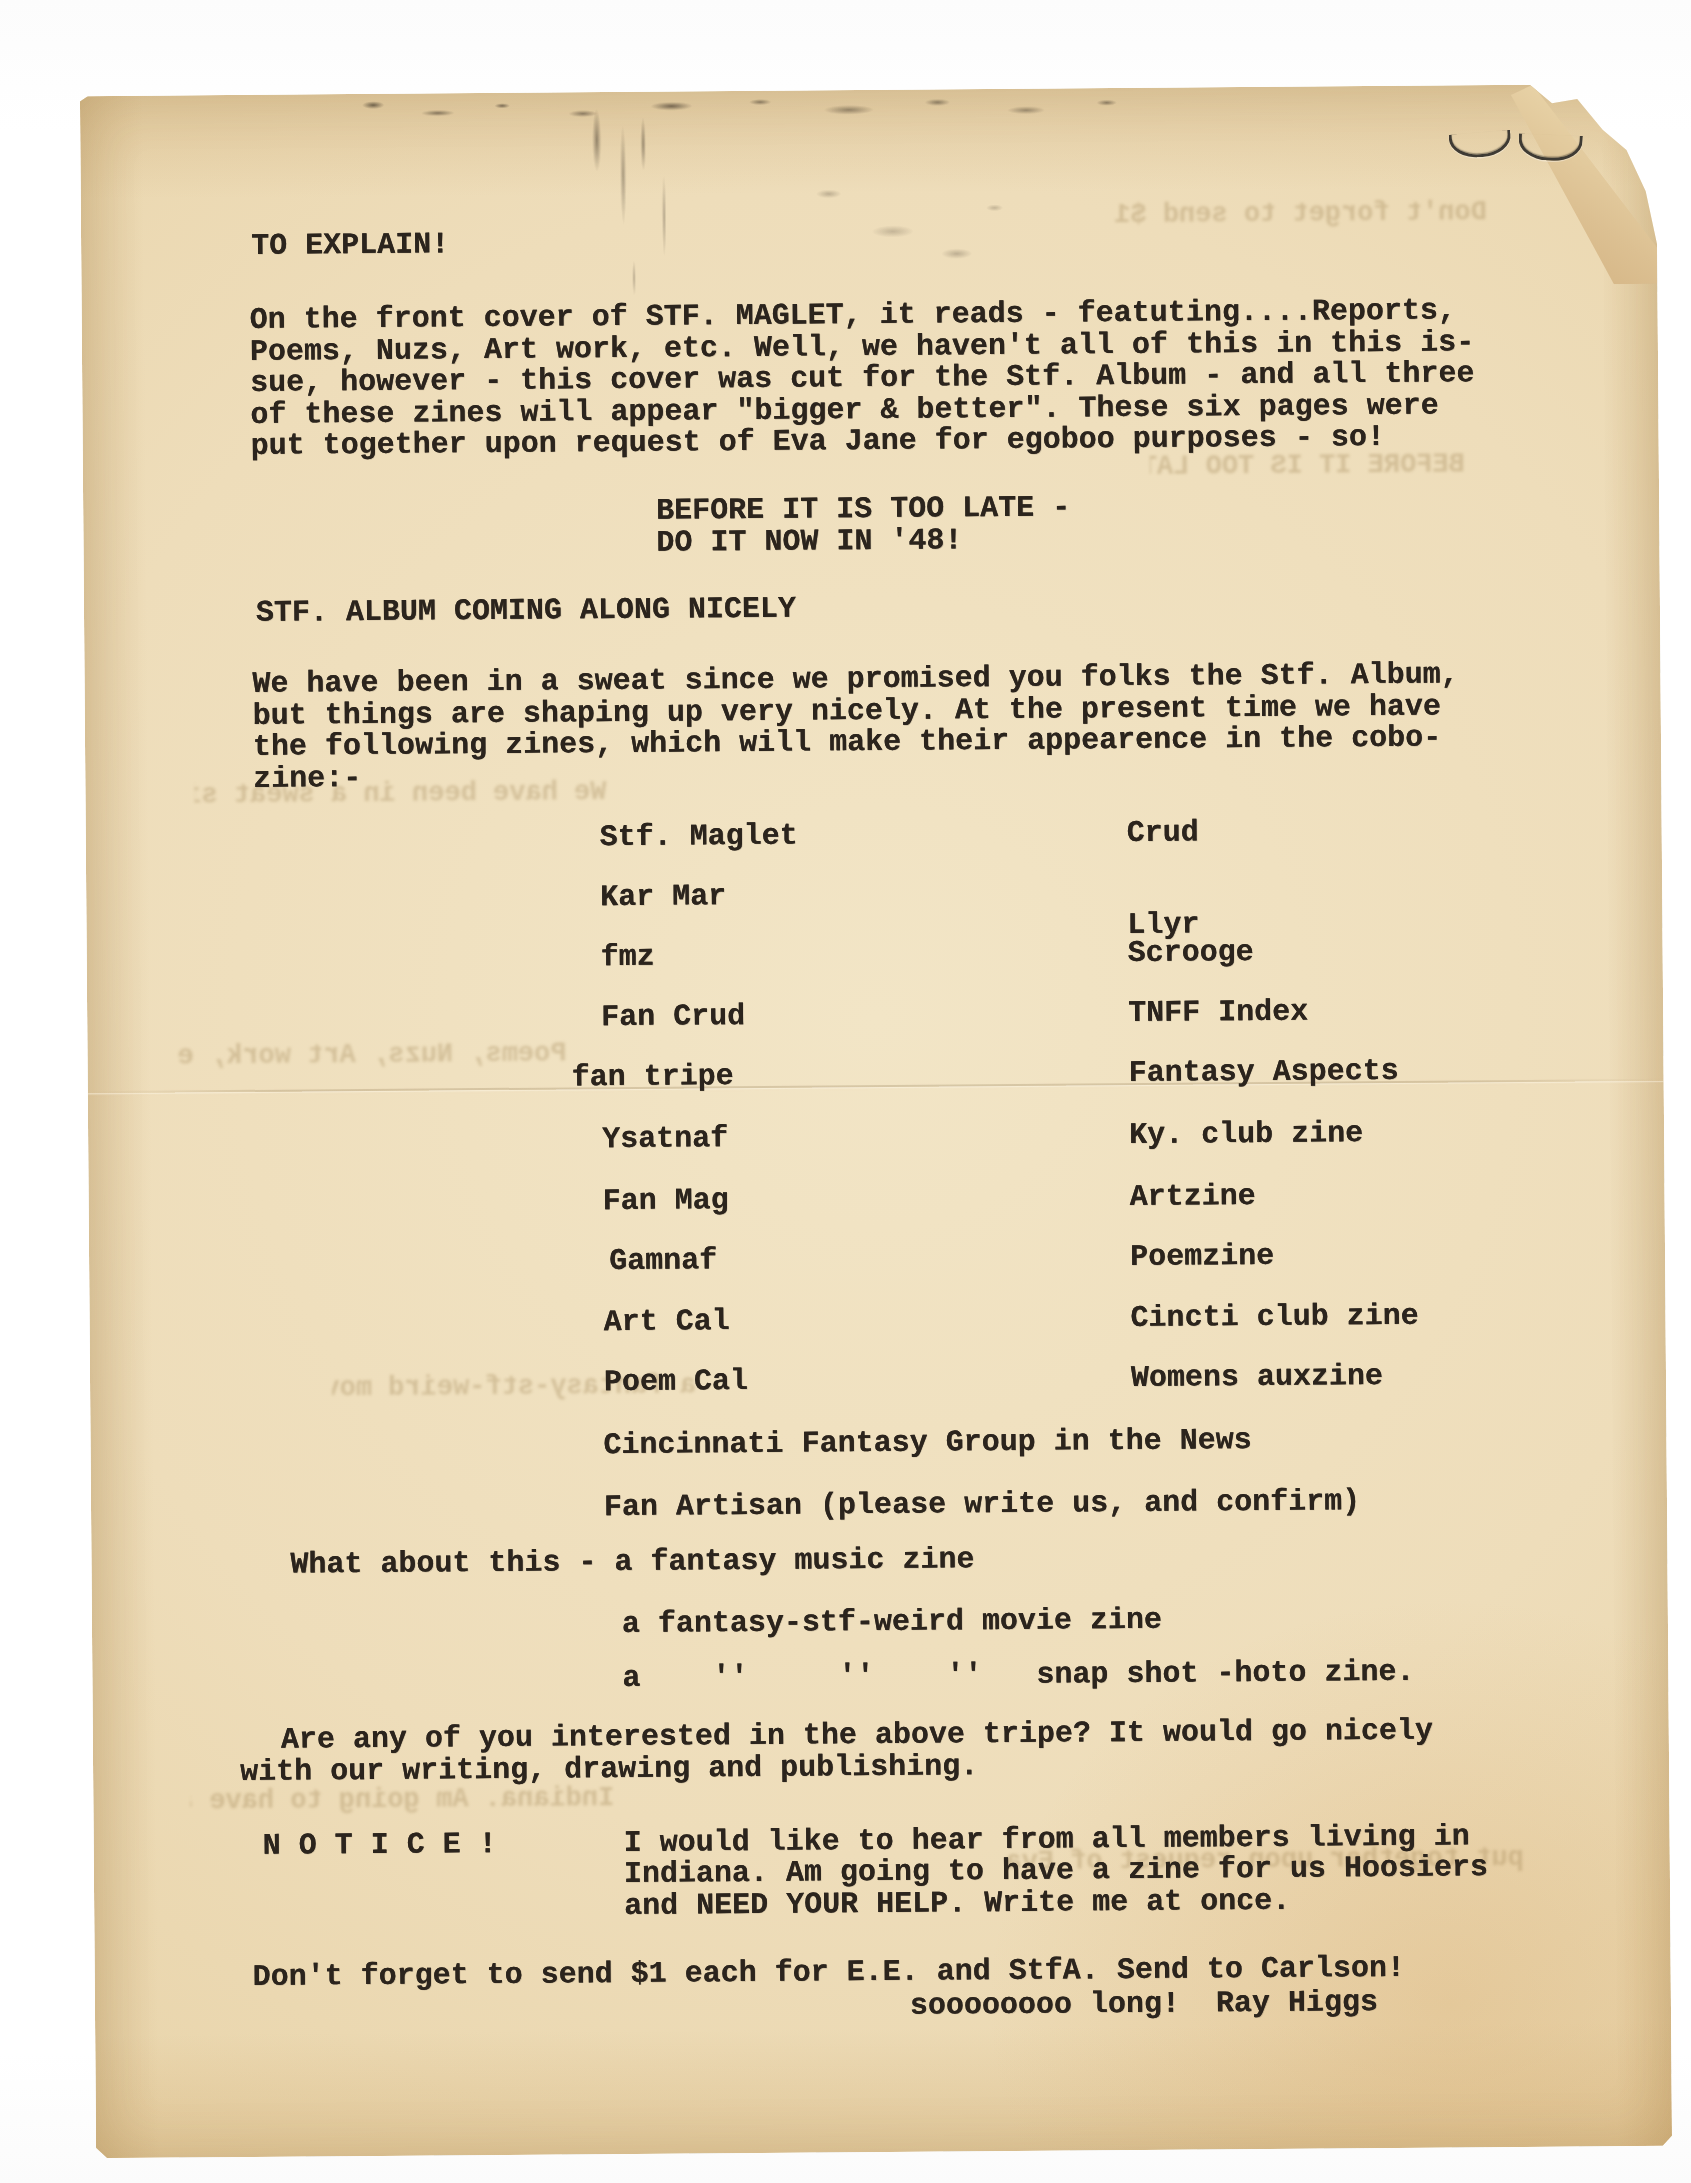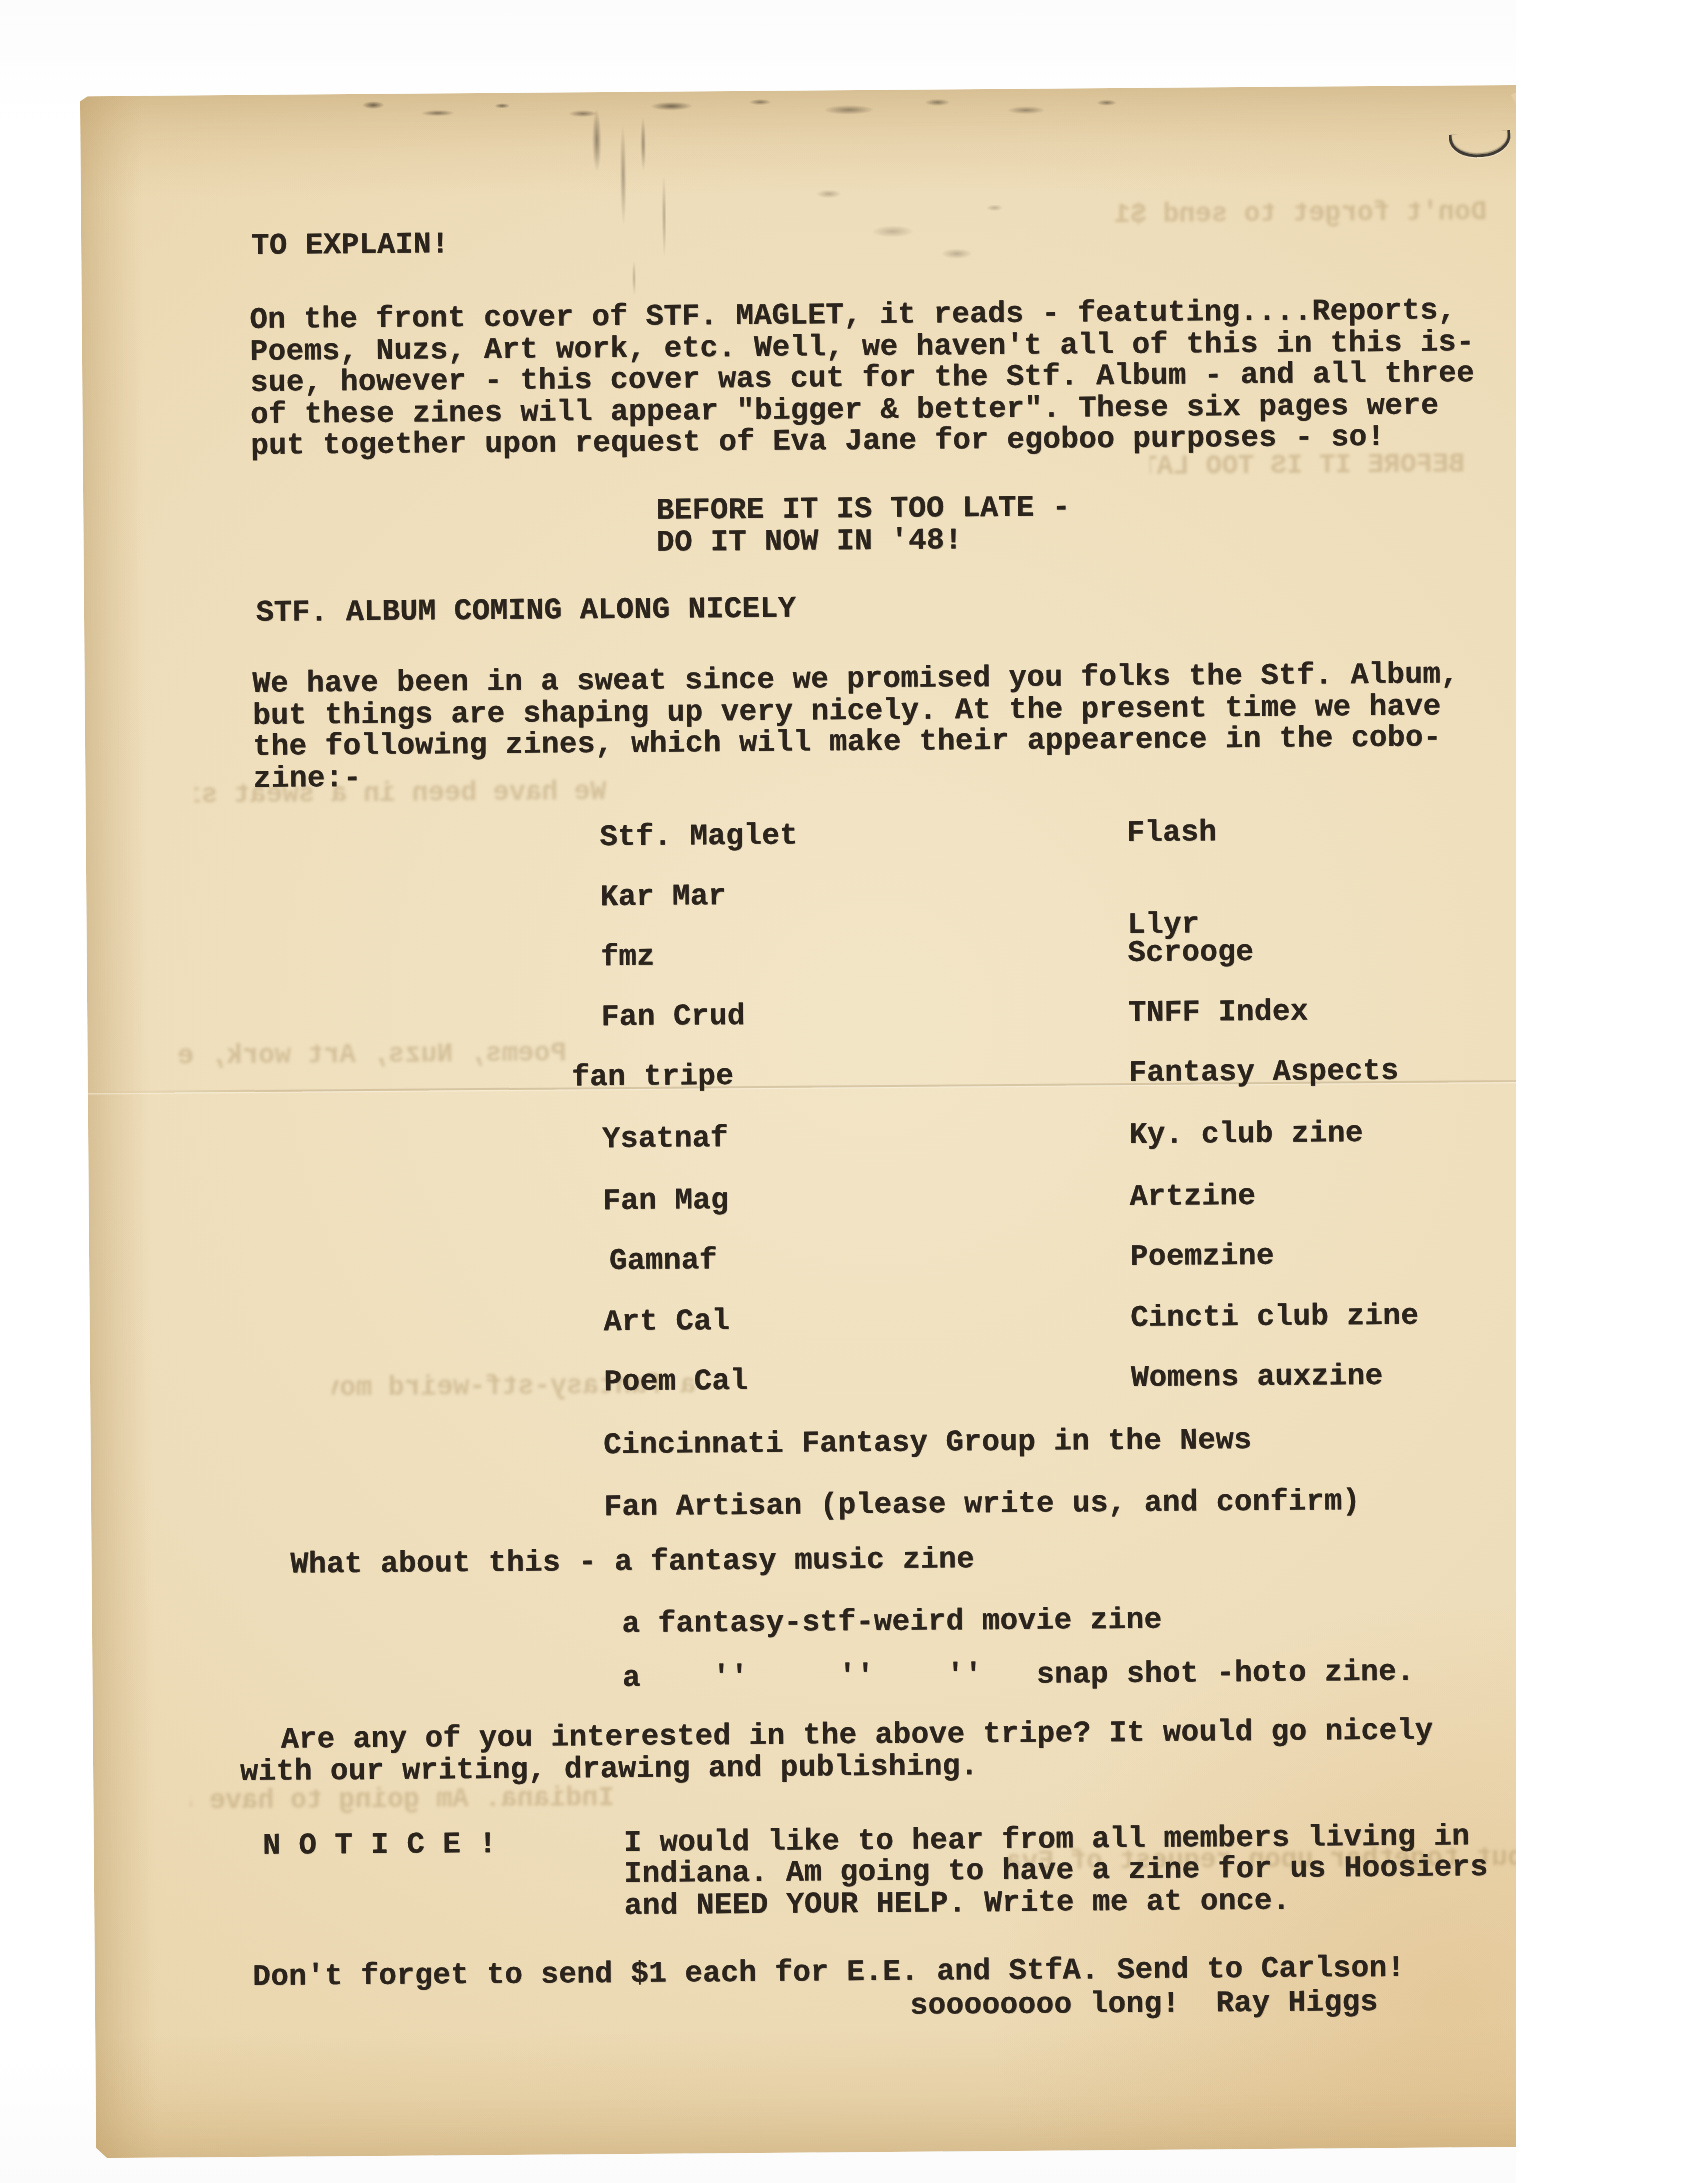--- a/index.html
+++ b/index.html
@@ -1,16 +1,16 @@
 <!DOCTYPE html>
 <html style="font-size:9.7px"><head>
 <meta charset="utf-8">
 <style>
   html,body{margin:0;padding:0;background:#ffffff;}
-  .scan{position:relative;width:1516px;height:2183px;background:linear-gradient(180deg,#fcfcfc 0%,#ffffff 6%,#ffffff 94%,#fbfbfb 100%);overflow:hidden;
+  .scan{position:relative;width:1691px;height:2183px;background:linear-gradient(180deg,#fcfcfc 0%,#ffffff 6%,#ffffff 94%,#fbfbfb 100%);overflow:hidden;
         font-family:"Liberation Mono","DejaVu Sans Mono",monospace;}
   .paper{position:absolute;left:88px;top:90px;width:1576px;height:2062px;
          background:
            radial-gradient(42% 28% at 86% 93%, rgba(210,160,95,.28), transparent 70%),
            linear-gradient(90deg, rgba(190,155,100,.30) 0%, rgba(190,155,100,0) 4%),
            linear-gradient(270deg, rgba(185,145,85,.26) 0%, rgba(185,145,85,0) 3.5%),
            linear-gradient(180deg, rgba(196,160,105,.30) 0%, rgba(196,160,105,0) 5%),
            linear-gradient(0deg, rgba(200,160,100,.30) 0%, rgba(200,160,100,0) 6%),
            radial-gradient(120% 90% at 50% 45%, #f2e5c6 0%, #eeddba 45%, #e8d3a8 78%, #dfc493 100%);
          box-shadow:3px 4.2px 11px rgba(60,45,20,.28), inset 0 0 55px rgba(130,95,40,.18);
@@ -90,21 +90,21 @@
     <div class="line" style="left:573px;top:436px;">DO IT NOW IN '48!</div>
 
     <div class="line" style="left:172px;top:503px;">STF. ALBUM COMING ALONG NICELY</div>
 
     <div class="line" style="left:168px;top:574px;">We have been in a sweat since we promised you folks the Stf. Album,</div>
     <div class="line" style="left:168px;top:606px;">but things are shaping up very nicely. At the present time we have</div>
     <div class="line" style="left:168px;top:637px;">the following zines, which will make their appearence in the cobo-</div>
     <div class="line" style="left:168px;top:669px;">zine:-</div>
 
     <div class="line" style="left:514px;top:730px;">Stf. Maglet</div>
-    <div class="line" style="left:1041px;top:730px;">Flash</div>
+    <div class="line" style="left:1041px;top:730px;">Crud</div>
     <div class="line" style="left:514px;top:790px;">Kar Mar</div>
     <div class="line" style="left:1041px;top:822px;">Llyr</div>
     <div class="line" style="left:514px;top:850px;">fmz</div>
     <div class="line" style="left:1041px;top:850px;">Scrooge</div>
     <div class="line" style="left:514px;top:910px;text-align:right;">Fan Crud</div>
     <div class="line" style="left:1041px;top:910px;">TNFF Index</div>
     <div class="line" style="left:484px;top:970px;">fan tripe</div>
     <div class="line" style="left:1041px;top:970px;">Fantasy Aspects</div>
     <div class="line" style="left:514px;top:1032px;">Ysatnaf</div>
     <div class="line" style="left:1041px;top:1032px;">Ky. club zine</div>

